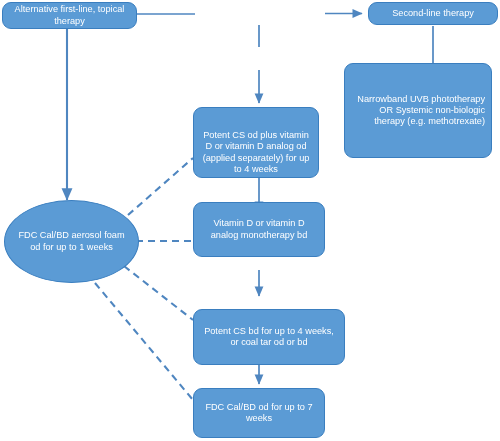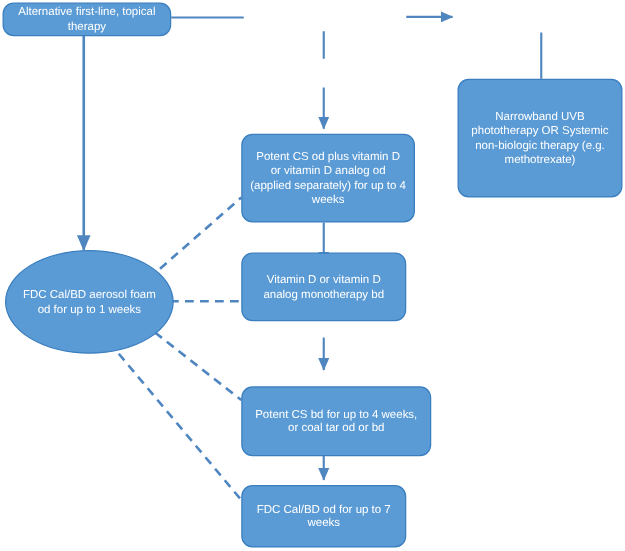--- a/index.html
+++ b/index.html
@@ -86,27 +86,30 @@
     <path d="M136,241 L193,241" stroke="#4f86c0" stroke-width="2.1" fill="none" stroke-dasharray="7,5"></path>
     <path d="M124,266 L193,320" stroke="#4f86c0" stroke-width="2.1" fill="none" stroke-dasharray="7,5"></path>
     <path d="M95,283 L193,400" stroke="#4f86c0" stroke-width="2.1" fill="none" stroke-dasharray="7,5"></path>
   </svg>
 
   <div class="node" style="left:2px; top:2px; width:135px; height:27px;">
     <span>Alternative first-line, topical therapy</span>
   </div>
 
 
+  <div class="node" style="left:368px; top:2px; width:130px; height:23px;">
+    <span>Second-line therapy</span>
+  </div>
 
 
-  <div class="node" style="left:366px; top:63px; width:132px; height:95px;">
+  <div class="node" style="left:344px; top:63px; width:148px; height:95px;text-align:right;">
     <span>Narrowband UVB phototherapy OR Systemic non-biologic therapy (e.g. methotrexate)</span>
   </div>
 
-  <div class="node" style="left:193px; top:107px; width:139px; height:71px;">
+  <div class="node" style="left:193px; top:107px; width:126px; height:71px;align-items:flex-end;">
     <span>Potent CS od plus vitamin D or vitamin D analog od (applied separately) for up to 4 weeks</span>
   </div>
 
   <div class="node ellipse" style="left:4px; top:200px; width:135px; height:83px;">
     <span>FDC Cal/BD aerosol foam od for up to 1 weeks</span>
   </div>
 
   <div class="node" style="left:193px; top:202px; width:132px; height:55px;">
     <span>Vitamin D or vitamin D analog monotherapy bd</span>
   </div>

